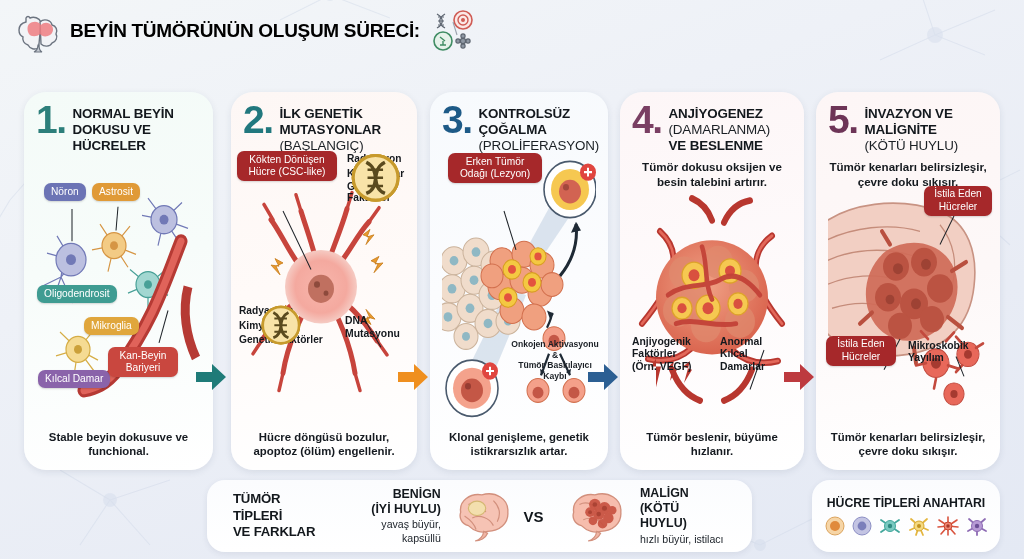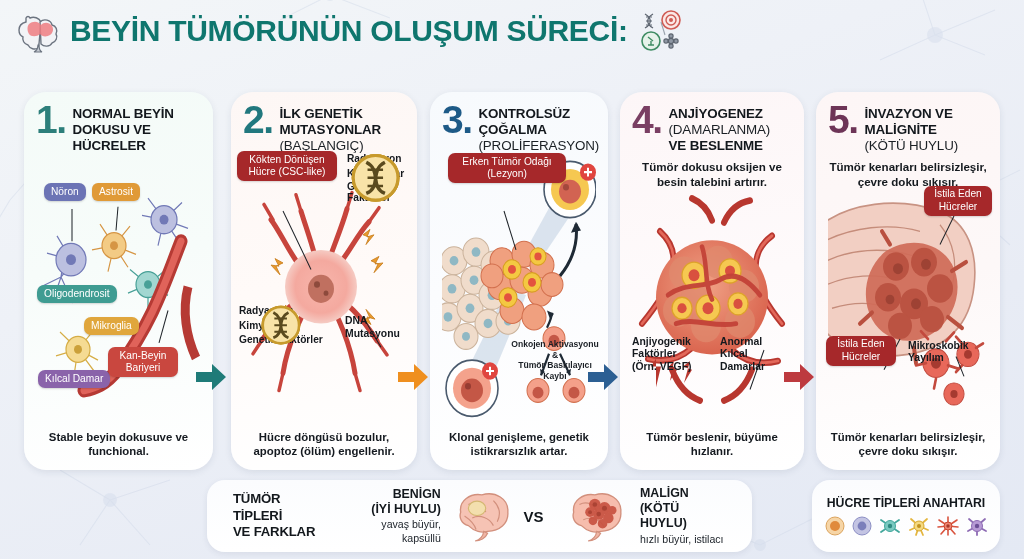--- a/index.html
+++ b/index.html
@@ -24,21 +24,21 @@
   .header {
     position: absolute; left: 0; top: 0; width: 1024px; height: 62px;
     display: flex; align-items: center; padding: 0 16px;
   }
   .brain-logo { width: 46px; height: 44px; flex: 0 0 auto; }
   .title-wrap {
     margin-left: 8px; display: flex; align-items: baseline;
     white-space: nowrap;
   }
   .title-main {
-    font-size: 30px; font-weight: bold; color: #0f766e;
+    font-size: 19px; font-weight: bold; color: #000000;
     letter-spacing: -0.3px;
   }
   .title-sub {
     font-size: 23px; font-weight: normal; color: #1b2026;
     margin-left: 7px; letter-spacing: -0.2px;
   }
   .header-icons { margin-left: 12px; width: 46px; height: 44px; flex: 0 0 auto; }
 
   
   .steps-row {
@@ -246,21 +246,21 @@
         </g>
 
         <g stroke="#1b2026" stroke-width="1" fill="none">
           <path d="M36 48 L36 78"></path>
           <path d="M82 46 L80 68"></path>
           <path d="M123 172 L132 142"></path>
           <path d="M72 202 L52 212"></path>
         </g>
       </svg>
       <div class="pill" style="left:8px; top:26px; background:#6c74b5;">Nöron</div>
-      <div class="pill" style="left:56px; top:26px; background:#e09a37;border-radius:6px;">Astrosit</div>
+      <div class="pill" style="left:56px; top:26px; background:#e09a37;">Astrosit</div>
       <div class="pill" style="left:1px; top:128px; background:#3f9c92;">Oligodendrosit</div>
       <div class="pill" style="left:48px; top:160px; background:#e0a63c;">Mikroglia</div>
       <div class="pill" style="left:2px; top:213px; background:#8a63aa;">Kılcal Damar</div>
       <div class="pill multi" style="left:72px; top:190px; width:70px; background:#c9473f;">Kan-Beyin Bariyeri</div>
     </div>
     <div class="panel-foot">Stable beyin dokusuve ve funchional.</div>
   </div>
 
   <div class="panel p2">
     <div class="panel-head">
@@ -472,21 +472,21 @@
           <path d="M105 158 C108 152, 110 148, 110 144" stroke="#1f2a35" stroke-width="2.2" fill="none"></path>
         </g>
 
         <g>
           <path d="M118 110 C132 94, 136 78, 134 62" stroke="#1f2a35" stroke-width="3" fill="none"></path>
           <path d="M134 60 l-5 10 l10 -2 z" fill="#1f2a35"></path>
         </g>
 
         <path d="M62 50 L74 86" stroke="#1b2026" stroke-width="1" fill="none"></path>
       </svg>
-      <div class="pill multi" style="left:6px; top:-4px; width:118px; background:#a6282a;">Erken Tümör Odağı (Lezyon)</div>
+      <div class="pill multi" style="left:6px; top:-4px; width:94px; background:#a6282a;">Erken Tümör Odağı (Lezyon)</div>
       <div class="tiny-label" style="left:68px; top:182px; width:90px;">Onkojen Aktivasyonu &amp;<br>Tümör Baskılayıcı Kaybı</div>
     </div>
     <div class="panel-foot">Klonal genişleme, genetik istikrarsızlık artar.</div>
   </div>
 
   <div class="panel p4">
     <div class="panel-head">
       <div class="step-num">4.</div>
       <div class="step-title">
         <span class="l">ANJİYOGENEZ</span>

